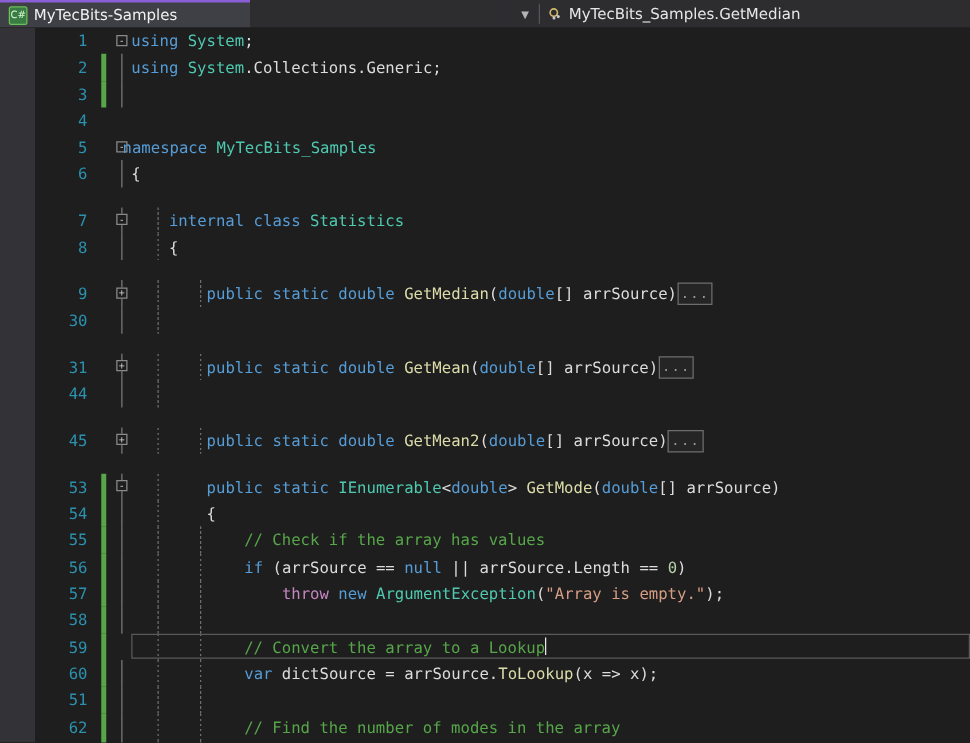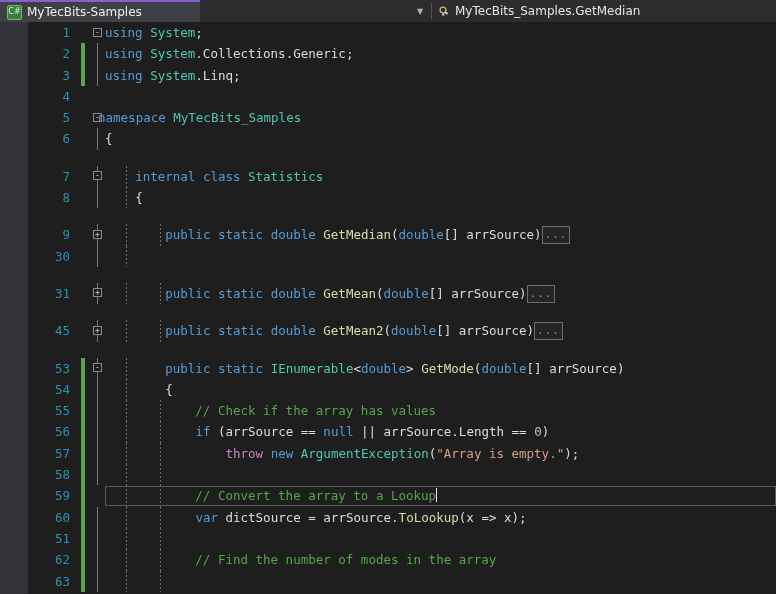--- a/index.html
+++ b/index.html
@@ -264,32 +264,33 @@
       <span class="nav-label">MyTecBits_Samples.GetMedian</span>
     </div>
   </div>
 </div>
 
 <div class="editor">
   <div class="indicator-strip"></div>
   <div class="code-surface" id="surface">
       <div class="row"><div class="lnum">1</div><div class="fold" style="left:93px">-</div><div class="code" style="left:105px"><span class="k">using</span><span class="pln"> </span><span class="typ">System</span><span class="pln">;</span></div></div>
       <div class="row"><div class="lnum">2</div><div class="chg"></div><div class="guide solid" style="left:97px"></div><div class="code" style="left:105px"><span class="k">using</span><span class="pln"> </span><span class="typ">System</span><span class="pln">.</span><span class="pln">Collections</span><span class="pln">.</span><span class="pln">Generic</span><span class="pln">;</span></div></div>
-      <div class="row"><div class="lnum">3</div><div class="chg"></div><div class="guide solid" style="left:97px"></div><div class="code" style="left:105px"><span class="k">using</span><span class="pln"> </span><span class="typ">System</span><span class="pln">.</span><span class="pln">Linq</span><span class="pln">;</span></div></div>
+      <div class="row"><div class="lnum">3</div><div class="chg"></div><div class="guide solid" style="left:97px"></div></div>
       <div class="row"><div class="lnum">4</div><div class="code" style="left:105px"></div></div>
       <div class="row"><div class="lnum">5</div><div class="fold" style="left:93px">-</div><div class="code" style="left:98px"><span class="k">namespace</span><span class="pln"> </span><span class="typ">MyTecBits_Samples</span></div></div>
       <div class="row"><div class="lnum">6</div><div class="guide solid" style="left:97px"></div><div class="code" style="left:105px"><span class="pln">{</span></div></div>
       <div class="row codelens"><div class="lens" style="left:160px"></div></div>
       <div class="row"><div class="lnum">7</div><div class="guide solid" style="left:97px"></div><div class="guide dashed" style="left:126px"></div><div class="fold" style="left:93px">-</div><div class="code" style="left:105px"><span class="pln"> </span><span class="pln"> </span><span class="pln"> </span><span class="pln"> </span><span class="k">internal</span><span class="pln"> </span><span class="k">class</span><span class="pln"> </span><span class="typ">Statistics</span></div></div>
       <div class="row"><div class="lnum">8</div><div class="guide solid" style="left:97px"></div><div class="guide dashed" style="left:126px"></div><div class="code" style="left:105px"><span class="pln"> </span><span class="pln"> </span><span class="pln"> </span><span class="pln"> </span><span class="pln">{</span></div></div>
       <div class="row codelens"><div class="lens" style="left:160px"></div></div>
       <div class="row"><div class="lnum">9</div><div class="guide solid" style="left:97px"></div><div class="guide dashed" style="left:126px"></div><div class="guide dashed" style="left:160px"></div><div class="fold" style="left:93px">+</div><div class="code" style="left:105px"><span class="pln"> </span><span class="pln"> </span><span class="pln"> </span><span class="pln"> </span><span class="pln"> </span><span class="pln"> </span><span class="pln"> </span><span class="pln"> </span><span class="k">public</span><span class="pln"> </span><span class="k">static</span><span class="pln"> </span><span class="k">double</span><span class="pln"> </span><span class="mth">GetMedian</span><span class="pln">(</span><span class="k">double</span><span class="pln">[</span><span class="pln">]</span><span class="pln"> </span><span class="pln">arrSource</span><span class="pln">)</span><span class="ellipsis">...</span></div></div>
       <div class="row"><div class="lnum">30</div><div class="guide solid" style="left:97px"></div><div class="guide dashed" style="left:126px"></div><div class="code" style="left:105px"></div></div>
       <div class="row codelens"><div class="lens" style="left:160px"></div></div>
       <div class="row"><div class="lnum">31</div><div class="guide solid" style="left:97px"></div><div class="guide dashed" style="left:126px"></div><div class="guide dashed" style="left:160px"></div><div class="fold" style="left:93px">+</div><div class="code" style="left:105px"><span class="pln"> </span><span class="pln"> </span><span class="pln"> </span><span class="pln"> </span><span class="pln"> </span><span class="pln"> </span><span class="pln"> </span><span class="pln"> </span><span class="k">public</span><span class="pln"> </span><span class="k">static</span><span class="pln"> </span><span class="k">double</span><span class="pln"> </span><span class="mth">GetMean</span><span class="pln">(</span><span class="k">double</span><span class="pln">[</span><span class="pln">]</span><span class="pln"> </span><span class="pln">arrSource</span><span class="pln">)</span><span class="ellipsis">...</span></div></div>
+      <div class="row"><div class="lnum">44</div><div class="guide solid" style="left:97px"></div><div class="guide dashed" style="left:126px"></div><div class="code" style="left:105px"></div></div>
       <div class="row codelens"><div class="lens" style="left:160px"></div></div>
       <div class="row"><div class="lnum">45</div><div class="guide solid" style="left:97px"></div><div class="guide dashed" style="left:126px"></div><div class="guide dashed" style="left:160px"></div><div class="fold" style="left:93px">+</div><div class="code" style="left:105px"><span class="pln"> </span><span class="pln"> </span><span class="pln"> </span><span class="pln"> </span><span class="pln"> </span><span class="pln"> </span><span class="pln"> </span><span class="pln"> </span><span class="k">public</span><span class="pln"> </span><span class="k">static</span><span class="pln"> </span><span class="k">double</span><span class="pln"> </span><span class="mth">GetMean2</span><span class="pln">(</span><span class="k">double</span><span class="pln">[</span><span class="pln">]</span><span class="pln"> </span><span class="pln">arrSource</span><span class="pln">)</span><span class="ellipsis">...</span></div></div>
       <div class="row codelens"><div class="lens" style="left:160px"></div></div>
       <div class="row"><div class="lnum">53</div><div class="chg"></div><div class="guide solid" style="left:97px"></div><div class="guide dashed" style="left:126px"></div><div class="fold" style="left:93px">-</div><div class="code" style="left:105px"><span class="pln"> </span><span class="pln"> </span><span class="pln"> </span><span class="pln"> </span><span class="pln"> </span><span class="pln"> </span><span class="pln"> </span><span class="pln"> </span><span class="k">public</span><span class="pln"> </span><span class="k">static</span><span class="pln"> </span><span class="typ">IEnumerable</span><span class="pln">&lt;</span><span class="k">double</span><span class="pln">&gt;</span><span class="pln"> </span><span class="mth">GetMode</span><span class="pln">(</span><span class="k">double</span><span class="pln">[</span><span class="pln">]</span><span class="pln"> </span><span class="pln">arrSource</span><span class="pln">)</span></div></div>
       <div class="row"><div class="lnum">54</div><div class="chg"></div><div class="guide solid" style="left:97px"></div><div class="guide dashed" style="left:126px"></div><div class="code" style="left:105px"><span class="pln"> </span><span class="pln"> </span><span class="pln"> </span><span class="pln"> </span><span class="pln"> </span><span class="pln"> </span><span class="pln"> </span><span class="pln"> </span><span class="pln">{</span></div></div>
       <div class="row"><div class="lnum">55</div><div class="chg"></div><div class="guide solid" style="left:97px"></div><div class="guide dashed" style="left:126px"></div><div class="guide dashed" style="left:160px"></div><div class="code" style="left:105px"><span class="cmt">            // Check if the array has values</span></div></div>
       <div class="row"><div class="lnum">56</div><div class="chg"></div><div class="guide solid" style="left:97px"></div><div class="guide dashed" style="left:126px"></div><div class="guide dashed" style="left:160px"></div><div class="code" style="left:105px"><span class="pln"> </span><span class="pln"> </span><span class="pln"> </span><span class="pln"> </span><span class="pln"> </span><span class="pln"> </span><span class="pln"> </span><span class="pln"> </span><span class="pln"> </span><span class="pln"> </span><span class="pln"> </span><span class="pln"> </span><span class="k">if</span><span class="pln"> </span><span class="pln">(</span><span class="pln">arrSource</span><span class="pln"> </span><span class="pln">=</span><span class="pln">=</span><span class="pln"> </span><span class="k">null</span><span class="pln"> </span><span class="pln">|</span><span class="pln">|</span><span class="pln"> </span><span class="pln">arrSource</span><span class="pln">.</span><span class="pln">Length</span><span class="pln"> </span><span class="pln">=</span><span class="pln">=</span><span class="pln"> </span><span class="num">0</span><span class="pln">)</span></div></div>
       <div class="row"><div class="lnum">57</div><div class="chg"></div><div class="guide solid" style="left:97px"></div><div class="guide dashed" style="left:126px"></div><div class="guide dashed" style="left:160px"></div><div class="code" style="left:105px"><span class="pln"> </span><span class="pln"> </span><span class="pln"> </span><span class="pln"> </span><span class="pln"> </span><span class="pln"> </span><span class="pln"> </span><span class="pln"> </span><span class="pln"> </span><span class="pln"> </span><span class="pln"> </span><span class="pln"> </span><span class="pln"> </span><span class="pln"> </span><span class="pln"> </span><span class="pln"> </span><span class="kctl">throw</span><span class="pln"> </span><span class="k">new</span><span class="pln"> </span><span class="typ">ArgumentException</span><span class="pln">(</span><span class="str">"Array is empty."</span><span class="pln">)</span><span class="pln">;</span></div></div>
       <div class="row"><div class="lnum">58</div><div class="chg"></div><div class="guide solid" style="left:97px"></div><div class="guide dashed" style="left:126px"></div><div class="guide dashed" style="left:160px"></div><div class="code" style="left:105px"></div></div>
       <div class="row"><div class="lnum">59</div><div class="chg"></div><div class="guide dashed" style="left:126px"></div><div class="guide dashed" style="left:160px"></div><div class="curline"></div><div class="code" style="left:105px"><span class="cmt">            // Convert the array to a Lookup</span><span class="caret"></span></div></div>

